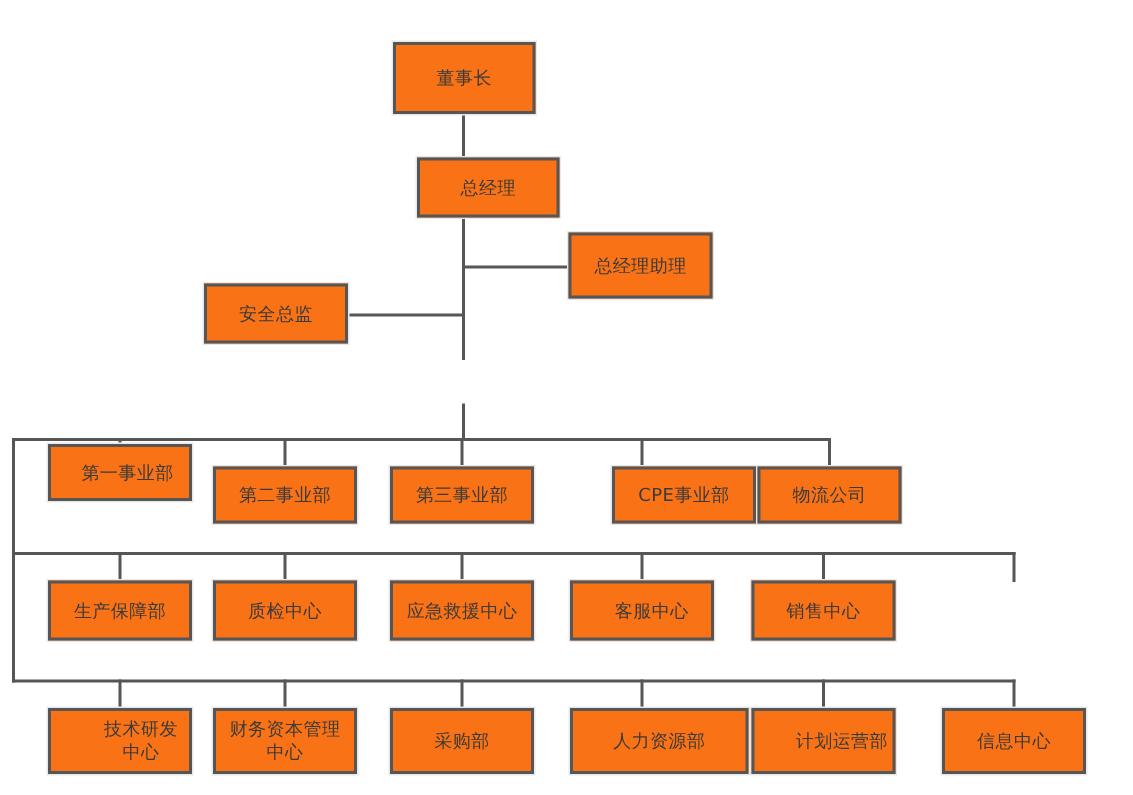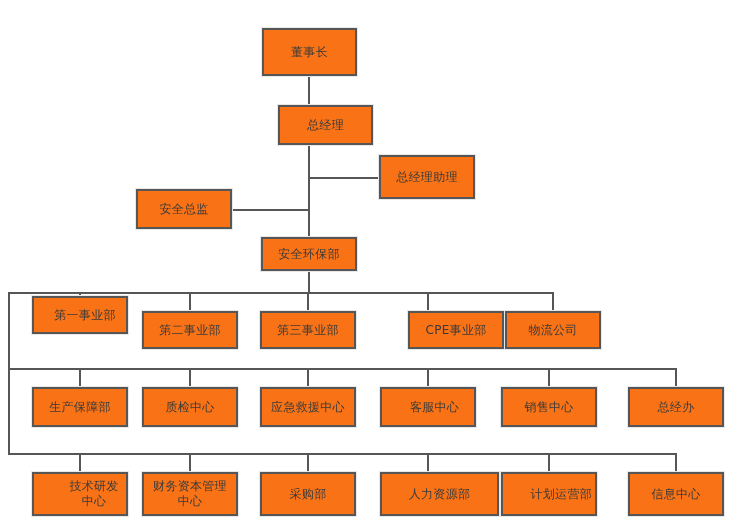--- a/index.html
+++ b/index.html
@@ -98,23 +98,20 @@
   </div>
 
   <div class="node" style="left:379px; top:155px; width:96px; height:44px;">
     <span class="label">总经理助理</span>
   </div>
 
   <div class="node" style="left:136px; top:189px; width:96px; height:40px;">
     <span class="label">安全总监</span>
   </div>
 
-  <div class="node" style="left:261px; top:237px; width:96px; height:34px;">
-    <span class="label">安全环保部</span>
-  </div>
 
   <div class="node" style="left:32px; top:296px; width:96px; height:38px;padding-left:13px;">
     <span class="label">第一事业部</span>
   </div>
   <div class="node" style="left:142px; top:311px; width:96px; height:38px;">
     <span class="label">第二事业部</span>
   </div>
   <div class="node" style="left:260px; top:311px; width:96px; height:38px;">
     <span class="label">第三事业部</span>
   </div>
@@ -133,23 +130,20 @@
   </div>
   <div class="node" style="left:260px; top:387px; width:96px; height:40px;">
     <span class="label">应急救援中心</span>
   </div>
   <div class="node" style="left:380px; top:387px; width:96px; height:40px;padding-left:16px;">
     <span class="label">客服中心</span>
   </div>
   <div class="node" style="left:501px; top:387px; width:96px; height:40px;">
     <span class="label">销售中心</span>
   </div>
-  <div class="node" style="left:628px; top:387px; width:96px; height:40px;">
-    <span class="label">总经办</span>
-  </div>
 
   <div class="node" style="left:32px; top:472px; width:96px; height:44px;padding-left:31px;">
     <span class="label">技术研发中心</span>
   </div>
   <div class="node" style="left:142px; top:472px; width:96px; height:44px;">
     <span class="label">财务资本管理中心</span>
   </div>
   <div class="node" style="left:260px; top:472px; width:96px; height:44px;">
     <span class="label">采购部</span>
   </div>

